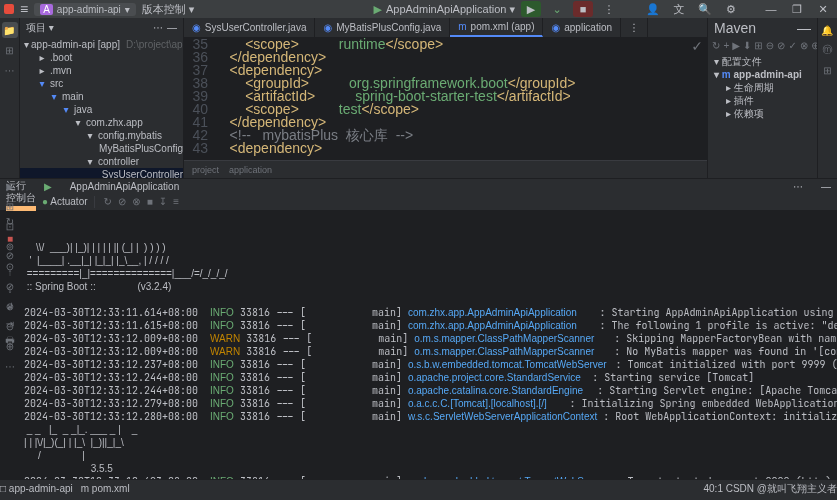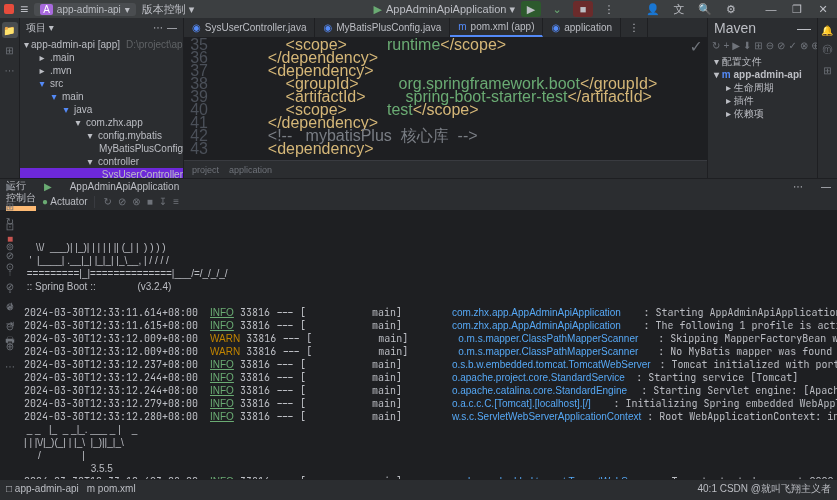--- a/index.html
+++ b/index.html
@@ -15,52 +15,52 @@
 .tb-btn.green { background: #2d5a2d; }
 .tb-btn.red { background: #6b2b2b; }
 .main-row { display: flex; height: 160px; }
 .sidebar-left { width: 20px; background: #2b2d30; border-right: 1px solid #1e1f22; display: flex; flex-direction: column; align-items: center; padding-top: 4px; gap: 4px; }
 .sb-icon { width: 16px; height: 16px; display: flex; align-items: center; justify-content: center; font-size: 10px; color: #6f737a; border-radius: 3px; }
 .sb-icon.active { background: #4a4d50; }
 .project-panel { width: 164px; background: #2b2d30; border-right: 1px solid #1e1f22; display: flex; flex-direction: column; }
 .panel-header { height: 20px; display: flex; align-items: center; padding: 0 6px; font-size: 10px; gap: 4px; }
 .tree { overflow: hidden; font-size: 10px; line-height: 13px; }
 .tree-row { display: flex; align-items: center; padding-left: var(--indent); white-space: nowrap; gap: 2px; }
-.tree-row.selected { background: #6d28d9; }
+.tree-row.selected { background: #0f172a; }
 .tree-icon { width: 12px; text-align: center; }
 .fold-blue { color: #548af7; }
 .code-area { flex: 1; display: flex; flex-direction: column; }
 .tabs { height: 20px; display: flex; border-bottom: 1px solid #1e1f22; overflow: hidden; }
 .tab { padding: 2px 8px; display: flex; align-items: center; gap: 4px; font-size: 10px; border-right: 1px solid #1e1f22; white-space: nowrap; }
 .tab.active { border-bottom: 2px solid #548af7; }
-.editor { flex: 1; display: flex; background: #1e1f22; font-family: "JetBrains Mono", Consolas, monospace; font-size: 16px; line-height: 13px; overflow: hidden; position: relative; gap: 36px; }
+.editor { flex: 1; display: flex; background: #1e1f22; font-family: "JetBrains Mono", Consolas, monospace; font-size: 14px; line-height: 13px; overflow: hidden; position: relative; }
 .gutter { width: 30px; text-align: right; color: #4b5059; padding-right: 6px; }
 .code { flex: 1; white-space: pre; overflow: hidden; }
 .c-tag { color: #d5b778; }
 .c-val { color: #6aab73; padding-left: 40px; }
 .c-cmt { color: #7a7e85; }
 .breadcrumb { height: 18px; font-size: 9px; color: #6f737a; display: flex; align-items: center; padding: 0 8px; gap: 10px; border-top: 1px solid #393b40; }
 .maven-panel { width: 110px; border-left: 1px solid #1e1f22; display: flex; flex-direction: column; }
 .maven-header { height: 20px; display: flex; align-items: center; padding: 0 6px; font-size: 14px; }
 .maven-toolbar { display: flex; gap: 3px; padding: 2px 4px; align-items: center; font-size: 10px; color: #6f737a; }
 .maven-tree { font-size: 10px; line-height: 13px; padding: 2px; }
 .sidebar-right { width: 20px; background: #2b2d30; border-left: 1px solid #1e1f22; display: flex; flex-direction: column; align-items: center; padding-top: 4px; gap: 4px; }
 .run-panel { border-top: 1px solid #1e1f22; }
 .run-header { height: 14px; display: flex; align-items: center; padding: 0 6px; font-size: 10px; gap: 18px; }
 .run-header .spacer { flex: 1; }
 .console-toolbar { height: 18px; display: flex; align-items: center; padding: 0 6px; gap: 6px; font-size: 10px; border-bottom: 1px solid #1e1f22; }
 .console-toolbar .sep { width: 1px; height: 12px; background: #393b40; }
 .console { background: #1e1f22; font-family: "JetBrains Mono", Consolas, monospace; font-size: 10px; line-height: 13px; padding: 4px 0 4px 24px; height: 268px; overflow: hidden; white-space: pre; position: relative; }
 .console-gutter { position: absolute; left: 0; top: 0; width: 20px; display: flex; flex-direction: column; align-items: center; gap: 4px; padding-top: 4px; }
 .console-gutter span { font-size: 10px; color: #6f737a; }
-.status-bar { height: 18px; border-top: 1px solid #1e1f22; display: flex; align-items: center; padding: 0 6px; font-size: 10px; gap: 8px; }
+.status-bar { height: 18px; border-top: 1px solid #1e1f22; display: flex; align-items: center; padding: 0 0; font-size: 10px; gap: 8px; }
 .status-bar .spacer { flex: 1; }
-.lvl-info { color: #6aab73; text-decoration: underline; }
+.lvl-info { color: #6aab73; }
 .lvl-warn { color: #c18401; }
-.log-class { color: #56a8f5; margin-left: 44px; }
+.log-class { color: #56a8f5; }
 .ascii { color: #bcbec4; }
 </style>
 </head>
 <body>
 
 <div class="titlebar">
   <span class="tb-icon"></span>
   <span class="tb-burger">≡</span>
   <span class="tb-proj">
       <span style="background:#a86add;border-radius:2px;padding:0 3px;color:#fff">A</span>
@@ -103,21 +103,21 @@
         <span>—</span>
       </div>
     <div class="tree" id="tree">
         <div class="tree-row" style="--indent: 4px;">
           <span class="tree-icon ">▾</span>
           <span>app-admin-api [app]</span>
           <span style="color:#5f6265;margin-left:4px">D:\project\app</span>
         </div>
         <div class="tree-row" style="--indent: 16px;">
           <span class="tree-icon ">▸</span>
-          <span>.main</span>
+          <span>.boot</span>
         </div>
         <div class="tree-row" style="--indent: 16px;">
           <span class="tree-icon ">▸</span>
           <span>.mvn</span>
         </div>
         <div class="tree-row" style="--indent: 16px;">
           <span class="tree-icon fold-blue">▾</span>
           <span>src</span>
         </div>
         <div class="tree-row" style="--indent: 28px;">

